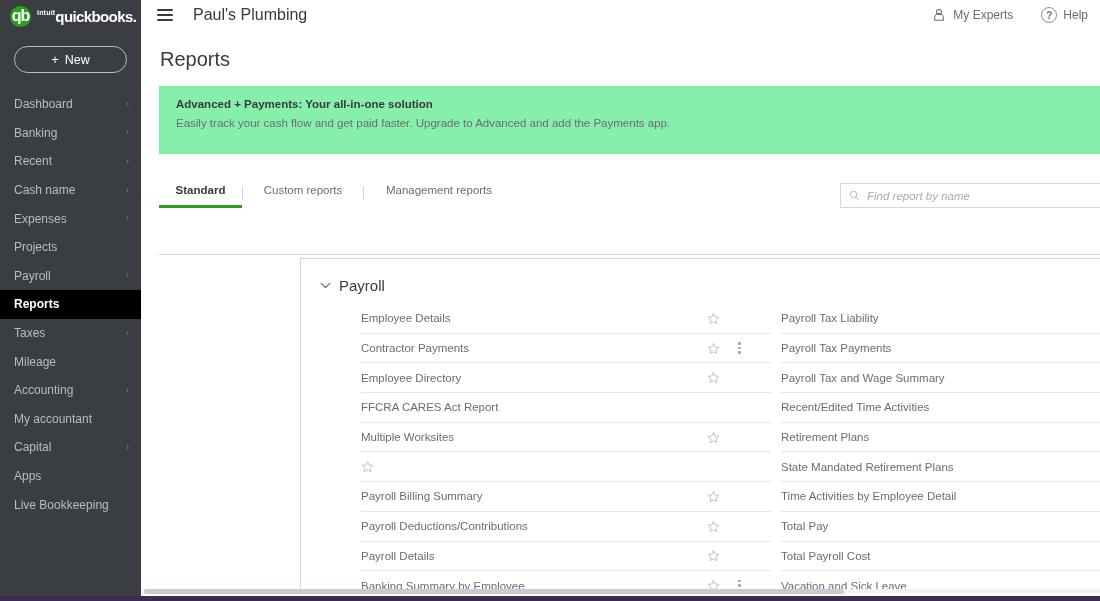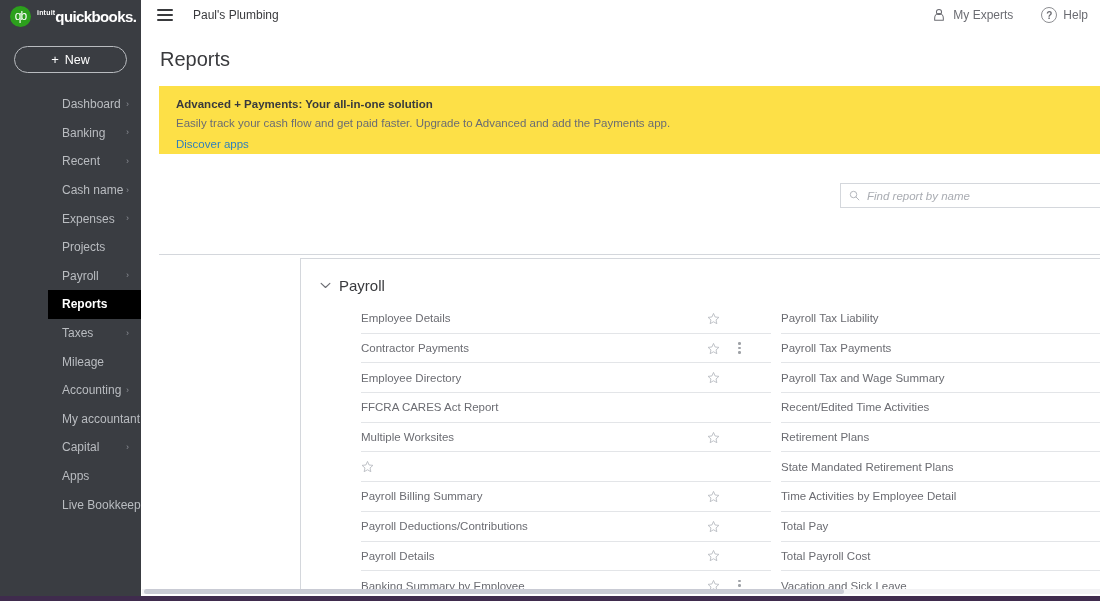--- a/index.html
+++ b/index.html
@@ -23,21 +23,21 @@
   .brand {
     height: 32px;
     display: flex; align-items: center;
     padding-left: 10px;
     gap: 5px;
   }
   .qb-mark {
     width: 21px; height: 21px; border-radius: 50%;
     background: #2ca01c;
     display: flex; align-items: center; justify-content: center;
-    font-size: 12px; font-weight: normal; color: #fff;
+    font-size: 16px; font-weight: bold; color: #fff;
     letter-spacing: -1px;
     flex: 0 0 21px;
   }
   .brand-text { display: flex; flex-direction: row; line-height: 1; }
   .brand-intuit {
     font-size: 7px; color: #ffffff; font-weight: bold;
     letter-spacing: .2px; margin-bottom: 1px; margin-left: 1px;
   }
   .brand-qb {
     font-size: 15px; color: #ffffff; font-weight: bold;
@@ -49,21 +49,21 @@
     border: 1px solid #b9bcc0;
     border-radius: 14px;
     color: #ffffff;
     font-size: 12.5px;
     display: flex; align-items: center; justify-content: center;
     gap: 6px;
     cursor: pointer;
     background: transparent;
   }
   .new-btn .plus { font-size: 13px; }
-  .nav { margin-top: 17px; margin-left: 48px; }
+  .nav { margin-top: 17px; }
   .nav-item {
     height: 28.6px;
     display: flex; align-items: center;
     padding: 0 12px 0 14px;
     color: #b9bcc0;
     font-size: 12px;
     cursor: pointer;
     position: relative;
   }
   .nav-item .label { flex: 1; white-space: nowrap; }
@@ -90,21 +90,21 @@
     padding: 0 12px 0 16px;
     background: #fff;
   }
   .hamburger {
     width: 16px; height: 12px;
     display: flex; flex-direction: column; justify-content: space-between;
     cursor: pointer; flex: 0 0 16px;
   }
   .hamburger span { display: block; height: 1.6px; background: #393a3d; border-radius: 1px; }
   .company {
-    margin-left: 20px; font-size: 12px; color: #393a3d;
+    margin-left: 20px; font-size: 16px; color: #393a3d;
   }
   .topbar-right {
     margin-left: auto; display: flex; align-items: center; gap: 28px;
   }
   .top-link {
     display: flex; align-items: center; gap: 6px;
     font-size: 12px; color: #6b6c72; cursor: pointer;
   }
   .circ-icon {
     width: 16px; height: 16px; border-radius: 50%;
@@ -116,21 +116,21 @@
 
   .page-title {
     font-size: 20px; color: #393a3d;
     padding: 18px 0 0 19px;
     font-weight: normal;
   }
 
   
   .promo {
     margin: 15px 0 0 18px;
-    background: #fde047;
+    background: #86efac;
     height: 68px;
     padding: 12px 12px 0 17px;
     width: 941px;
   }
   .promo-title {
     font-size: 11.5px; color: #393a3d; font-weight: bold;
     margin-bottom: 7px;
   }
   .promo-sub {
     font-size: 11.5px; color: #6b6c72; margin-bottom: 9px;
@@ -378,33 +378,39 @@
           <span>Help</span>
         </div>
       </div>
     </div>
 
     <h1 class="page-title">Reports</h1>
 
     <div class="promo">
       <div class="promo-title">Advanced + Payments: Your all-in-one solution</div>
       <div class="promo-sub">Easily track your cash flow and get paid faster. Upgrade to Advanced and add the Payments app.</div>
-      <div class="promo-link">Discover apps</div>
     </div>
 
     <div class="search-wrap">
       <div class="search-box">
         <svg class="mag" width="11" height="11" viewBox="0 0 16 16">
           <circle cx="6.6" cy="6.6" r="4.7" fill="none" stroke="#b0b3b9" stroke-width="1.4"></circle>
           <line x1="10.2" y1="10.2" x2="14.4" y2="14.4" stroke="#b0b3b9" stroke-width="1.4" stroke-linecap="round"></line>
         </svg>
         <input class="search-input" type="text" placeholder="Find report by name" style="">
       </div>
     </div>
 
+    <div class="tabs">
+      <div class="tab t1 active">Standard</div>
+      <div class="tab-sep"></div>
+      <div class="tab t2">Custom reports</div>
+      <div class="tab-sep"></div>
+      <div class="tab t3">Management reports</div>
+    </div>
     <div class="tabs-rule"></div>
 
     <div class="card">
       <div class="group-head">
         <span class="caret">
           <svg width="11" height="7" viewBox="0 0 12 8">
             <polyline points="1,1.5 6,6.3 11,1.5" fill="none" stroke="#6b6c72" stroke-width="1.3" stroke-linecap="round" stroke-linejoin="round"></polyline>
           </svg>
         </span>
         <span class="group-title">Payroll</span>

